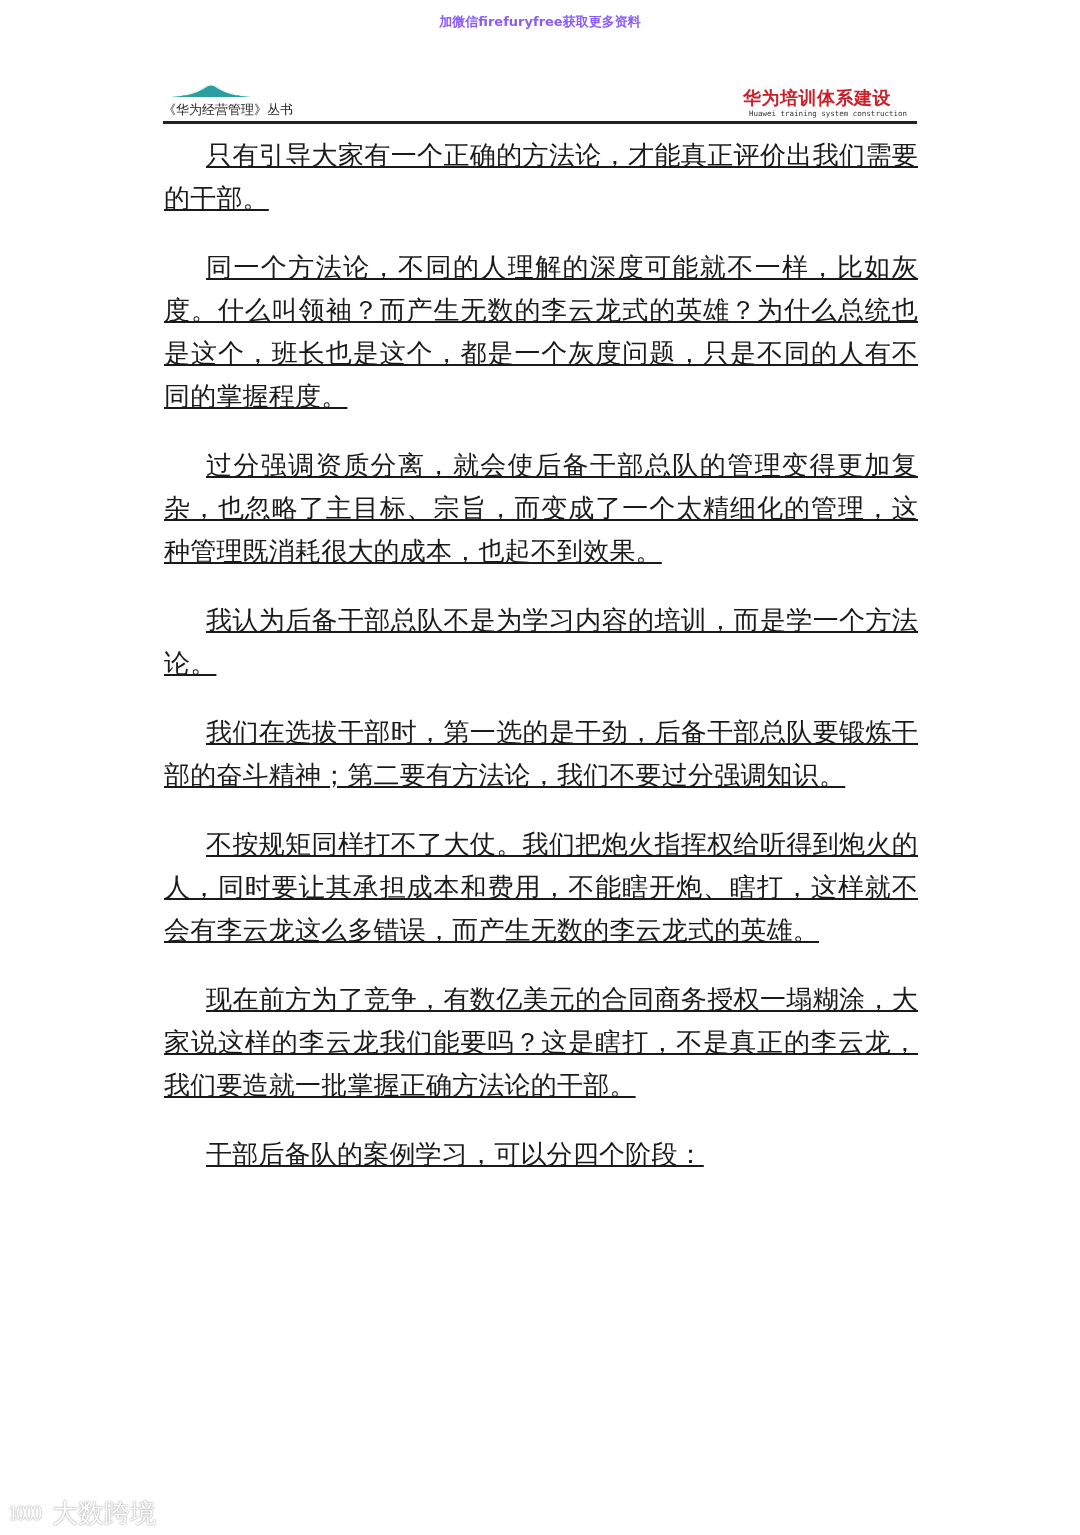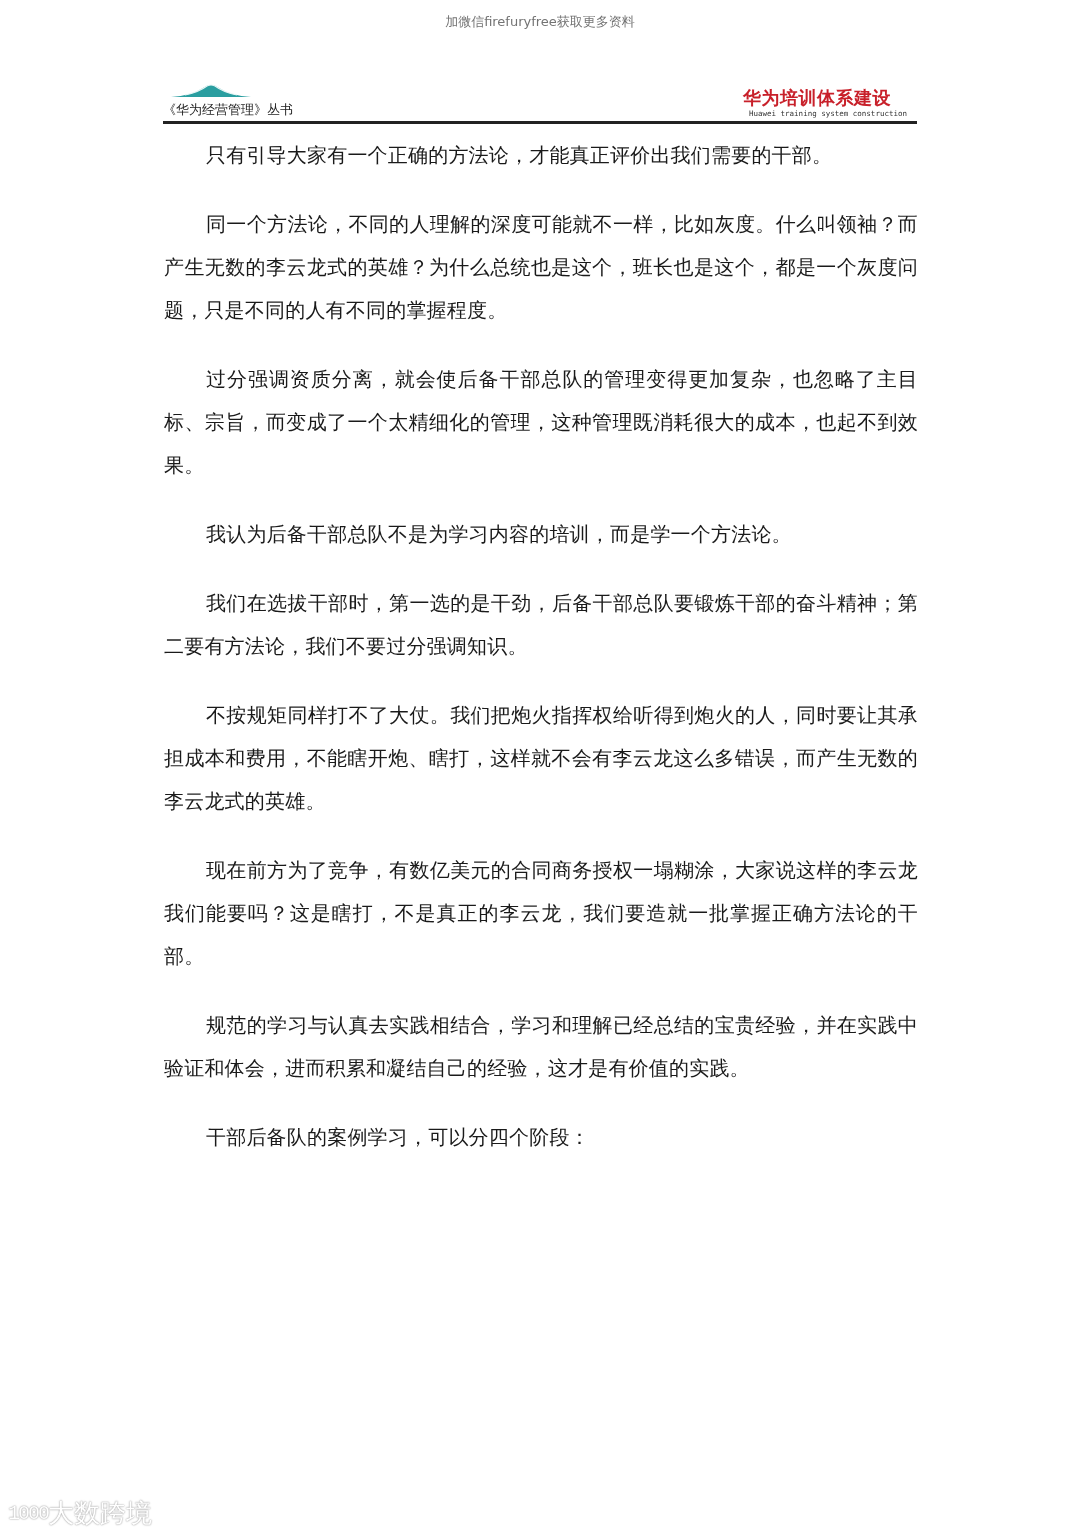--- a/index.html
+++ b/index.html
@@ -3,22 +3,23 @@
 <meta charset="utf-8">
 <style>
   html, body { margin: 0; padding: 0; background: #ffffff; }
   body {
     width: 1080px; height: 1535px; position: relative; overflow: hidden;
     font-family: "DejaVu Serif", "Liberation Serif", serif;
     color: #1a1a1a;
   }
   .top-note {
     position: absolute; top: 13px; left: 0; width: 1080px;
-    text-align: center; font-size: 13px; color: #737373;
+    text-align: center; font-size: 13px; color: #8b5cf6;
     font-family: "DejaVu Sans", "Liberation Sans", sans-serif;
+    font-weight: bold;
   }
   .header {
     position: absolute; top: 78px; left: 163px; width: 754px; height: 46px;
   }
   .logo {
     position: absolute; left: 8px; top: 2px; width: 80px; height: 18px;
   }
   .series-title {
     position: absolute; left: 0; top: 23px; font-size: 13px; color: #222;
     font-family: "DejaVu Sans", "Liberation Sans", sans-serif;
@@ -33,28 +34,28 @@
     position: absolute; right: 10px; top: 31px; font-size: 7.5px; color: #333;
     font-family: "DejaVu Sans Mono", "Liberation Mono", monospace;
   }
   .header-rule {
     position: absolute; left: 0; top: 43px; width: 754px; height: 3px; background: #222;
   }
   .content {
     position: absolute; top: 134px; left: 164px; width: 754px;
   }
   .para {
-    font-size: 20px; line-height: 43px; margin: 0 0 26px 0;
-    text-indent: 42px; text-align: justify; letter-spacing: 0.2px;
+    font-size: 26px; line-height: 43px; margin: 0 0 26px 0;
+    text-indent: 42px; text-align: justify; letter-spacing: 0.2px; text-decoration: underline;
   }
   .watermark {
     position: absolute; left: 8px; top: 1496px; font-size: 26px; color: #ffffff;
     text-shadow: 0 0 2px #9a9a9a, 0 0 1px #bbb;
-    font-family: Liberation Mono, monospace;
-    display: flex; align-items: center; gap: 0;
+    font-family: Liberation Serif, serif;
+    display: flex; align-items: center; gap: 12px;
   }
   .wm-logo { font-size: 20px; letter-spacing: -2px; }
 </style>
 </head>
 <body>
 
 <div class="top-note">加微信firefuryfree获取更多资料</div>
 
 <div class="header">
   <svg class="logo" viewBox="0 0 80 18">
@@ -68,20 +69,19 @@
 </div>
 
 <div class="content">
   <p class="para">只有引导大家有一个正确的方法论，才能真正评价出我们需要的干部。</p>
   <p class="para">同一个方法论，不同的人理解的深度可能就不一样，比如灰度。什么叫领袖？而产生无数的李云龙式的英雄？为什么总统也是这个，班长也是这个，都是一个灰度问题，只是不同的人有不同的掌握程度。</p>
   <p class="para">过分强调资质分离，就会使后备干部总队的管理变得更加复杂，也忽略了主目标、宗旨，而变成了一个太精细化的管理，这种管理既消耗很大的成本，也起不到效果。</p>
   <p class="para">我认为后备干部总队不是为学习内容的培训，而是学一个方法论。</p>
   <p class="para">我们在选拔干部时，第一选的是干劲，后备干部总队要锻炼干部的奋斗精神；第二要有方法论，我们不要过分强调知识。</p>
   <p class="para">不按规矩同样打不了大仗。我们把炮火指挥权给听得到炮火的人，同时要让其承担成本和费用，不能瞎开炮、瞎打，这样就不会有李云龙这么多错误，而产生无数的李云龙式的英雄。</p>
   <p class="para">现在前方为了竞争，有数亿美元的合同商务授权一塌糊涂，大家说这样的李云龙我们能要吗？这是瞎打，不是真正的李云龙，我们要造就一批掌握正确方法论的干部。</p>
-  <p class="para">规范的学习与认真去实践相结合，学习和理解已经总结的宝贵经验，并在实践中验证和体会，进而积累和凝结自己的经验，这才是有价值的实践。</p>
   <p class="para">干部后备队的案例学习，可以分四个阶段：</p>
 </div>
 
 <div class="watermark">
   <span class="wm-logo">1000</span>
   <span>大数跨境</span>
 </div>
 
 </body></html>

